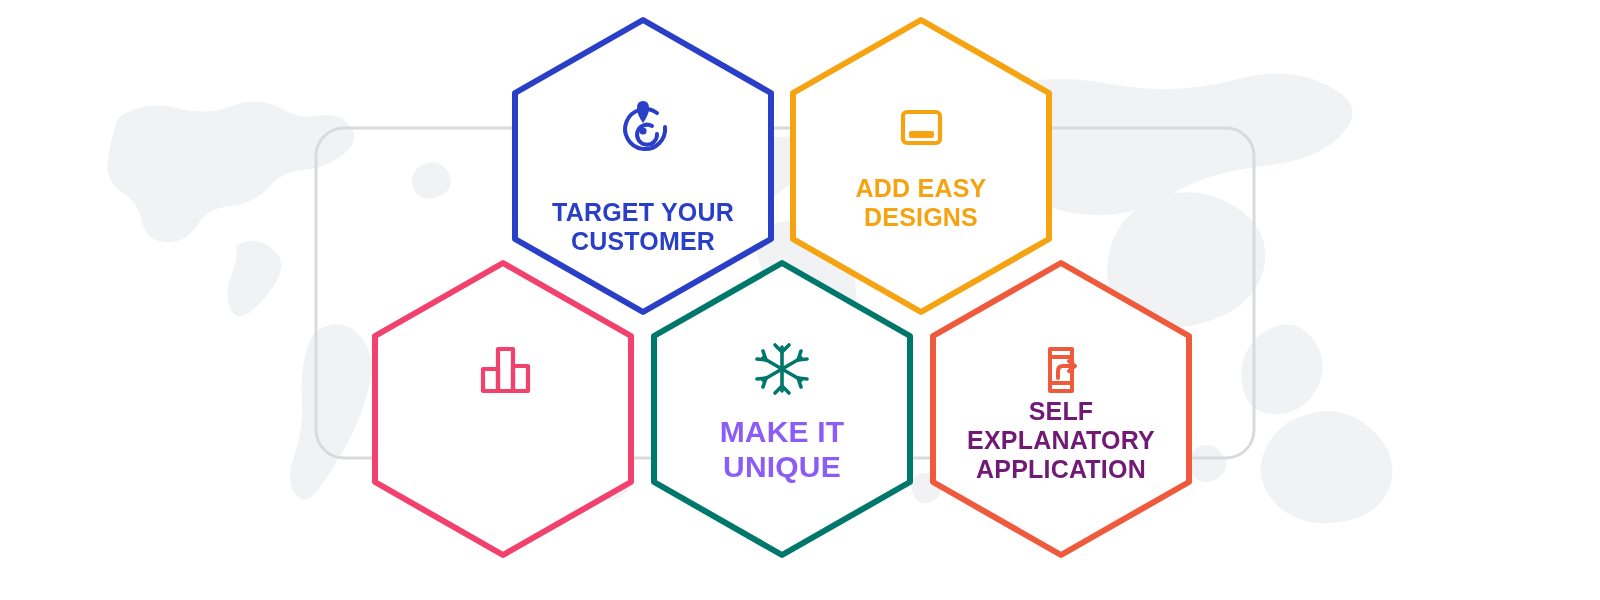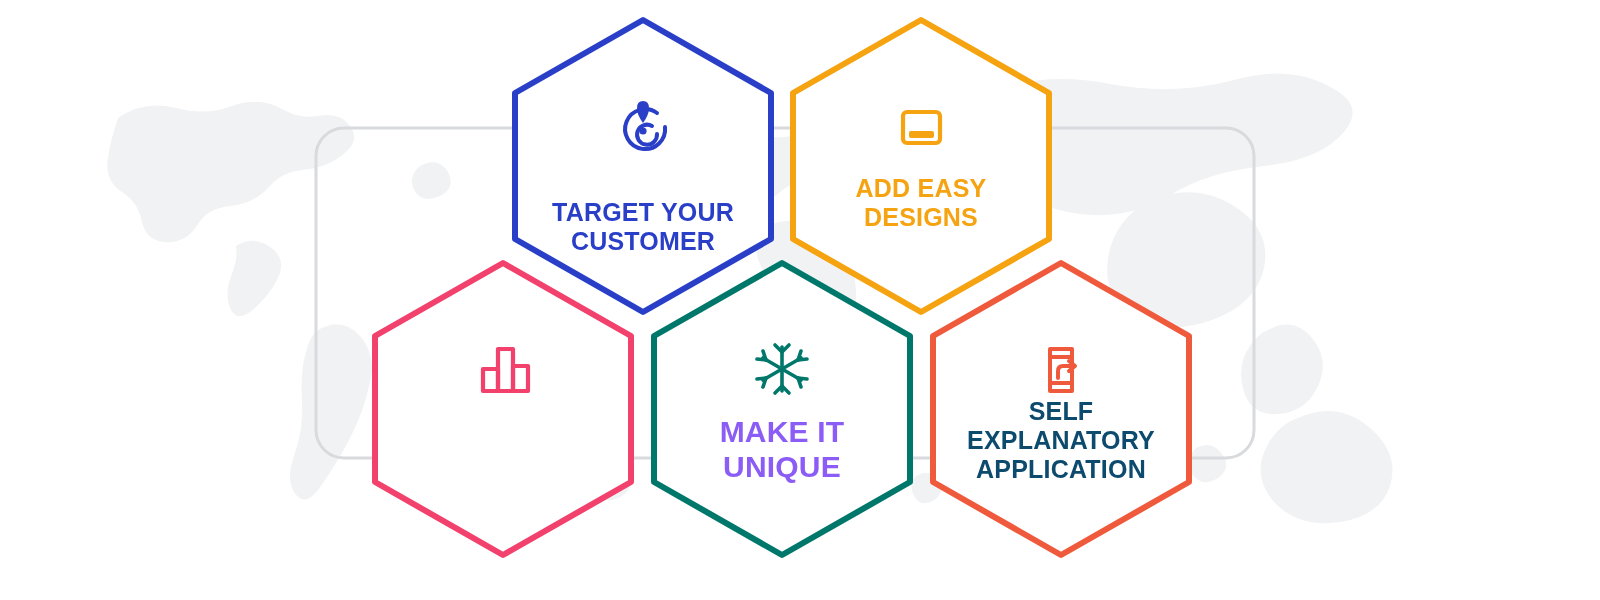--- a/index.html
+++ b/index.html
@@ -135,17 +135,17 @@
   <div class="hex-label" style="left:515px;top:174px;width:256px;color:#2a3fc8;font-size:25px;margin-top:24px;">TARGET YOUR
 CUSTOMER</div>
 
   <div class="hex-label" style="left:793px;top:174px;width:256px;color:#f5a310;font-size:25px;">ADD EASY
 DESIGNS</div>
 
 
   <div class="hex-label" style="left:654px;top:415px;width:256px;color:#8b5cf6;font-size:30px;">MAKE IT
 UNIQUE</div>
 
-  <div class="hex-label" style="left:933px;top:397px;width:256px;color:#0c4a6e;font-size:25px;">SELF
+  <div class="hex-label" style="left:933px;top:397px;width:256px;color:#701a75;font-size:25px;">SELF
 EXPLANATORY
 APPLICATION</div>
 
 </div>
 
 </body></html>

